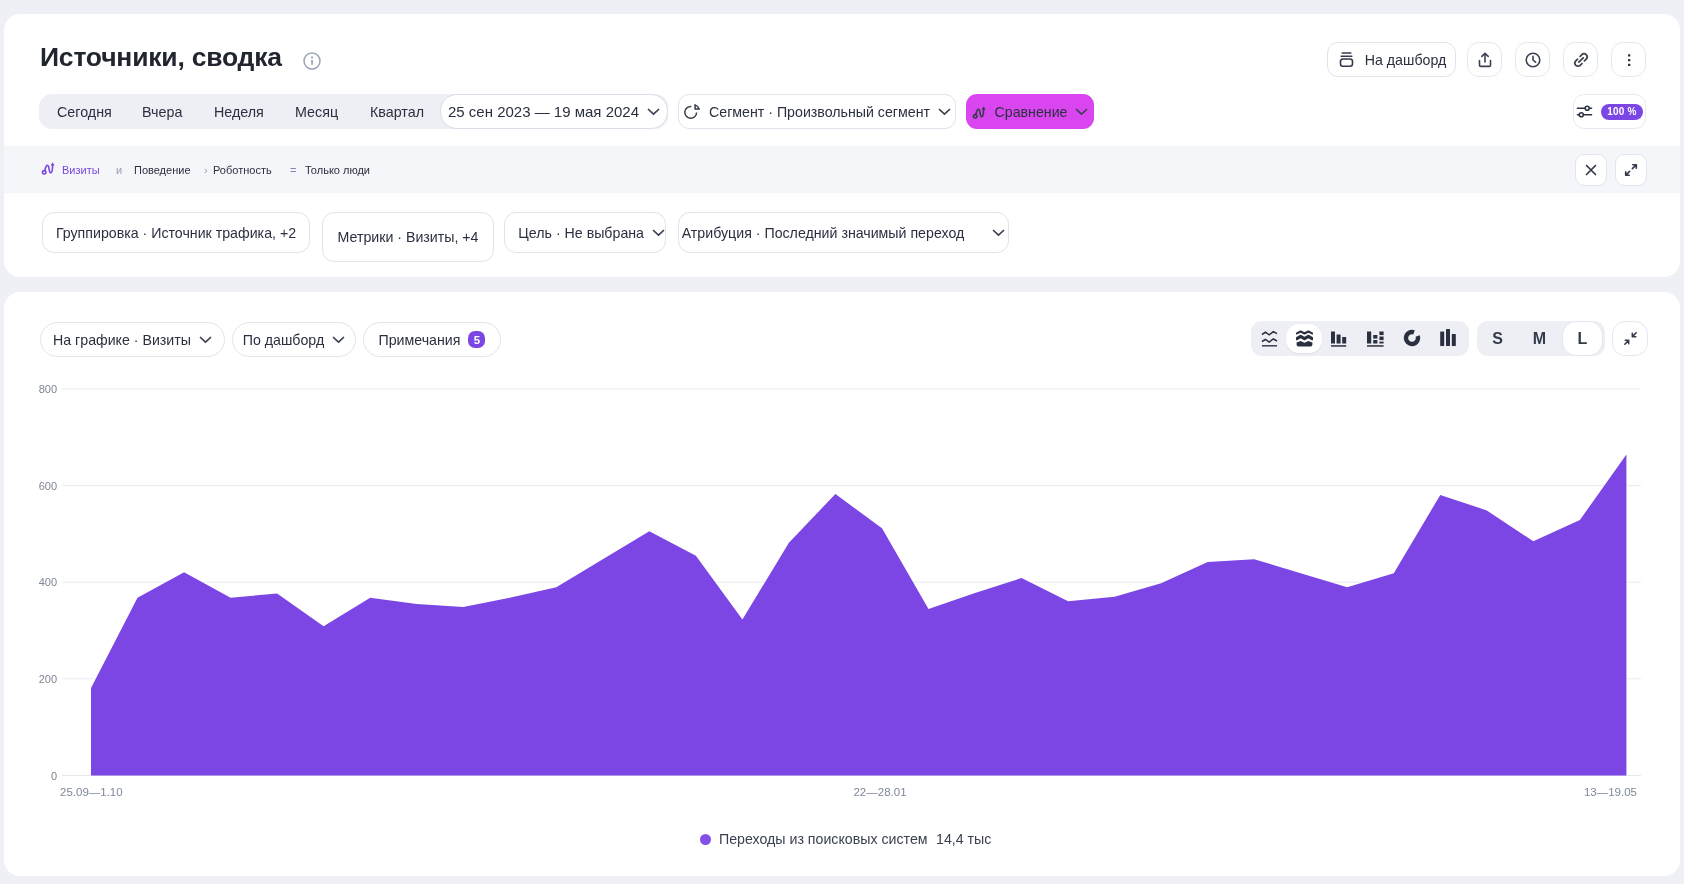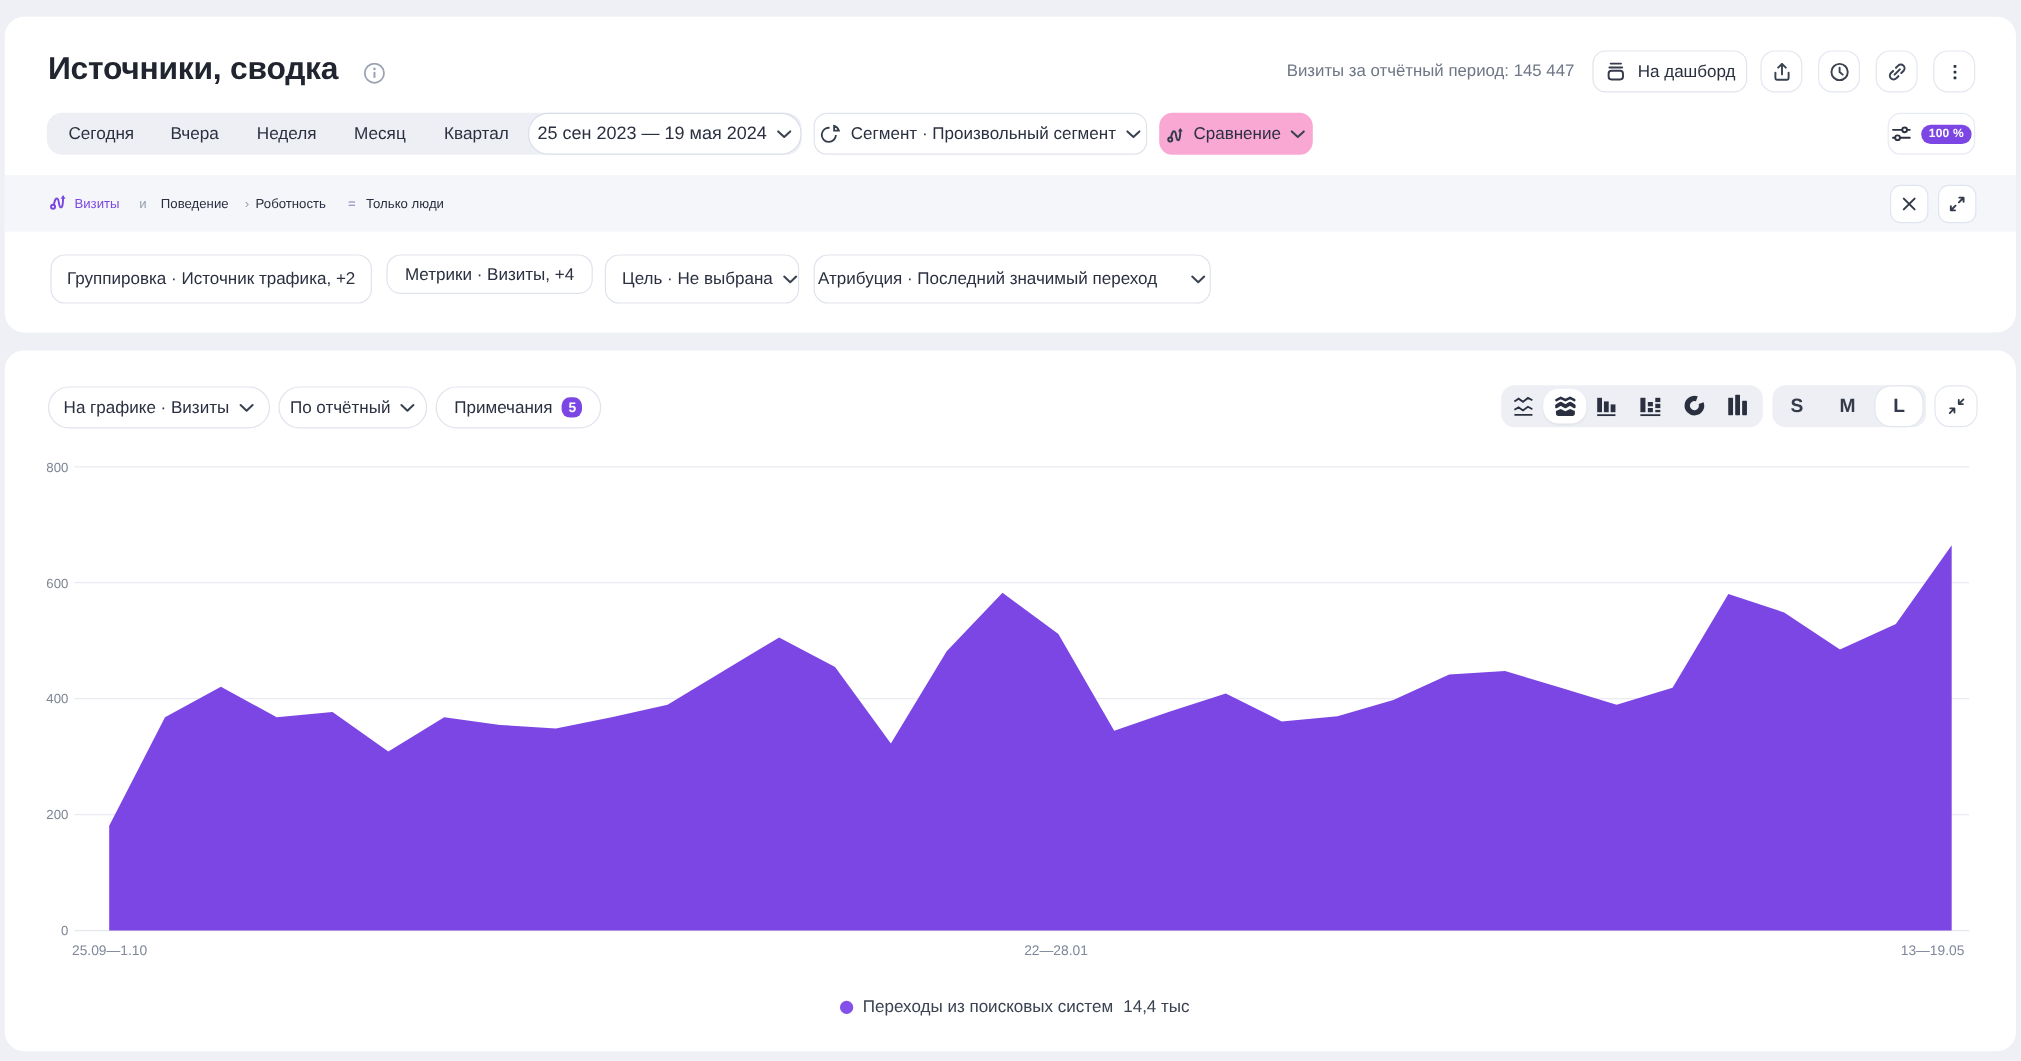--- a/index.html
+++ b/index.html
@@ -15,21 +15,21 @@
   #card1 { left:4px; top:14px; width:1676px; height:263px; }
   #card2 { left:4px; top:292px; width:1676px; height:584px; }
   .abs { position:absolute; }
   .title { font-size:26.5px; font-weight:bold; color:#20252f; letter-spacing:-0.2px; }
   .graytxt { color:#6e7685; }
   .pill {
     position:absolute; display:flex; align-items:center; justify-content:center;
     background:#fff; border:1px solid #dfe3ec; border-radius:11px;
     font-size:14.2px; color:#2b3040; white-space:nowrap;
   }
-  .pill.gray { background:#f9a8d4; border:none; }
+  .pill.gray { background:#d946ef; border:none; }
   .chev { margin-left:8px; flex:0 0 auto; }
   .iconbtn {
     position:absolute; width:35px; height:35px; background:#fff;
     border:1px solid #e3e7f0; border-radius:12px;
     display:flex; align-items:center; justify-content:center;
   }
   .band { position:absolute; left:0; top:132px; width:1676px; height:47px; background:#f4f6fa; }
   .seg { position:absolute; display:flex; align-items:center; }
   .tabtxt { font-size:14.3px; color:#2b3040; }
   .bc { top:132px; height:47px; font-size:11px; color:#2b3040; }
@@ -38,21 +38,20 @@
 </head>
 <body>
 
 <div class="card" id="card1">
   <div class="abs title" style="left:36px; top:28px;">Источники, сводка</div>
   <svg class="abs" style="left:299px; top:38px;" width="18" height="18" viewBox="0 0 18 18">
     <circle cx="9" cy="9" r="8" fill="none" stroke="#9aa2b2" stroke-width="1.5"></circle>
     <rect x="8.2" y="7.8" width="1.7" height="5.2" rx="0.8" fill="#9aa2b2"></rect>
     <circle cx="9.05" cy="5.4" r="1.05" fill="#9aa2b2"></circle>
   </svg>
-  <div class="abs graytxt" style="top:36px; left:868px; width:440px; text-align:right; font-size:14px; white-space:nowrap;">Визиты за отчётный период: 145 447</div>
 
   <div class="pill" style="left:1323px; top:28px; width:129px; height:35px;">
     <svg width="19" height="19" viewBox="0 0 19 19" style="margin-right:9px;">
       <g stroke="#343b4a" stroke-width="1.6" fill="none" stroke-linecap="round">
         <path d="M5.2 3 H13.8"></path>
         <path d="M4.2 6.2 H14.8"></path>
         <rect x="3.5" y="9" width="12" height="7.2" rx="2.4"></rect>
       </g>
     </svg>
     <span>На дашборд</span>
@@ -148,21 +147,21 @@
       </svg>
   </div>
   <div class="iconbtn" style="left:1611px; top:140px; width:32px; height:32px; border-radius:9px; border-color:#e0e5ef;">
     <svg width="14" height="14" viewBox="0 0 14 14" fill="none" stroke="#333a49" stroke-width="1.6" stroke-linecap="round" stroke-linejoin="round">
       <path d="M8.4 5.6 L12.2 1.8 M12.3 5.2 V1.7 H8.8"></path>
       <path d="M5.6 8.4 L1.8 12.2 M1.7 8.8 V12.3 H5.2"></path>
     </svg>
   </div>
 
   <div class="pill" style="left:38px; top:198px; width:268px; height:41px; border-radius:12px;">Группировка · Источник трафика, +2</div>
-  <div class="pill" style="left:318px; top:198px; width:172px; height:33px; border-radius:12px;">Метрики · Визиты, +4</div>
+  <div class="pill" style="left:318px; top:198px; width:172px; height:50px; border-radius:12px;">Метрики · Визиты, +4</div>
   <div class="pill" style="left:500px; top:198px; width:162px; height:41px; border-radius:12px;justify-content:flex-end;">
     <span>Цель · Не выбрана</span>
     <svg class="chev" width="13" height="8" viewBox="0 0 13 8" fill="none" stroke="#3a4150" stroke-width="1.7" stroke-linecap="round" stroke-linejoin="round">
         <path d="M1.5 1.5 L6.5 6.2 L11.5 1.5"></path>
       </svg>
   </div>
   <div class="pill" style="left:674px; top:198px; width:331px; height:41px; border-radius:12px;gap:20px;">
     <span>Атрибуция · Последний значимый переход</span>
     <svg class="chev" width="13" height="8" viewBox="0 0 13 8" fill="none" stroke="#3a4150" stroke-width="1.7" stroke-linecap="round" stroke-linejoin="round">
         <path d="M1.5 1.5 L6.5 6.2 L11.5 1.5"></path>
@@ -171,21 +170,21 @@
 </div>
 
 <div class="card" id="card2">
   <div class="pill" style="left:36px; top:30px; width:185px; height:35px; border-radius:18px;">
     <span>На графике · Визиты</span>
     <svg class="chev" width="13" height="8" viewBox="0 0 13 8" fill="none" stroke="#3a4150" stroke-width="1.7" stroke-linecap="round" stroke-linejoin="round">
         <path d="M1.5 1.5 L6.5 6.2 L11.5 1.5"></path>
       </svg>
   </div>
   <div class="pill" style="left:228px; top:30px; width:124px; height:35px; border-radius:18px;">
-    <span>По отчётный</span>
+    <span>По дашборд</span>
     <svg class="chev" width="13" height="8" viewBox="0 0 13 8" fill="none" stroke="#3a4150" stroke-width="1.7" stroke-linecap="round" stroke-linejoin="round">
         <path d="M1.5 1.5 L6.5 6.2 L11.5 1.5"></path>
       </svg>
   </div>
   <div class="pill" style="left:359px; top:30px; width:138px; height:35px; border-radius:18px;">
     <span>Примечания</span>
     <span style="margin-left:8px; width:17px; height:17px; background:#7c46e4; color:#fff; font-size:11.5px; font-weight:bold; border-radius:7px; display:flex; align-items:center; justify-content:center;">5</span>
   </div>
 
   <div class="abs" style="left:1247px; top:29px; width:218px; height:35px; background:#edeff4; border-radius:11px;"></div>

